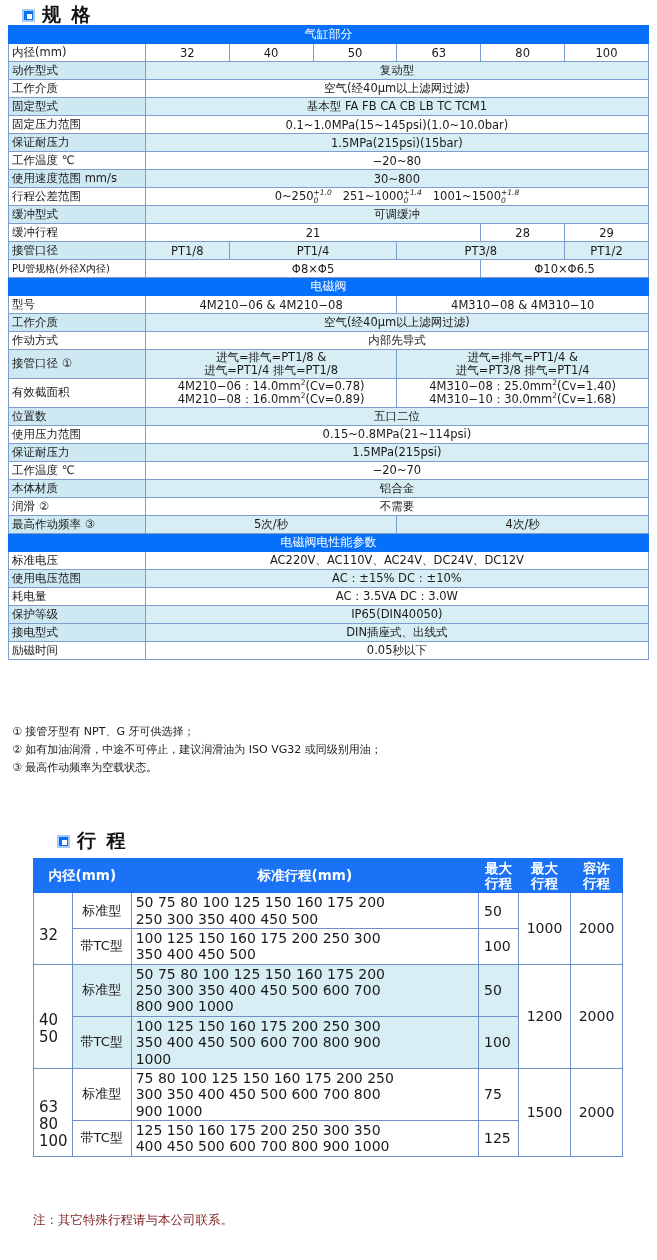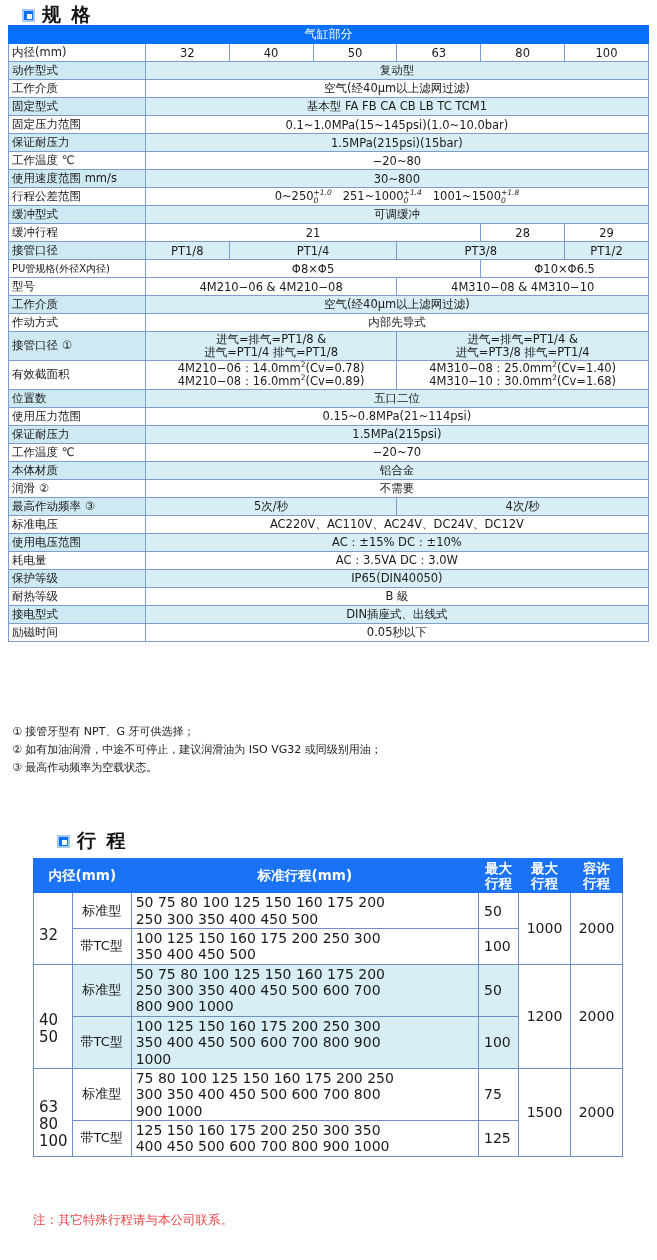--- a/index.html
+++ b/index.html
@@ -112,21 +112,21 @@
   #stroke-table td.num {
     width: 40px; text-align: left; font-size: 14px; padding-left: 5px;
   }
   #stroke-table td.num2 { width: 52px; text-align: center; font-size: 14px; }
   #stroke-table tr.tint td { background: #d8eef5; }
   #stroke-table tr.plain td { background: #ffffff; }
   #stroke-table td.bore, #stroke-table td.span-num { }
 
   #foot-note {
     position: absolute; left: 33px; top: 1212px;
-    font-size: 12.5px; color: #ef4444;
+    font-size: 12.5px; color: #7f1d1d;
   }
 </style>
 </head>
 <body>
 
 <div class="page">
 
   <div class="sec-head" id="head-spec">
     <span class="sq"></span>
     <span>规 格</span>
@@ -215,20 +215,23 @@
         <td colspan="2">PT3/8</td>
         <td>PT1/2</td>
       </tr>
 
       <tr class="wht">
         <td class="lbl" style="font-size:10px">PU管规格(外径X内径)</td>
         <td colspan="4">Φ8×Φ5</td>
         <td colspan="2">Φ10×Φ6.5</td>
       </tr>
 
+      <tr class="band">
+        <td colspan="7">电磁阀</td>
+      </tr>
       <tr class="wht">
         <td class="lbl">型号</td>
         <td colspan="3">4M210−06 &amp; 4M210−08</td>
         <td colspan="3">4M310−08 &amp; 4M310−10</td>
       </tr>
       <tr class="alt">
         <td class="lbl">工作介质</td>
         <td colspan="6">空气(经40μm以上滤网过滤)</td>
       </tr>
       <tr class="wht">
@@ -282,39 +285,38 @@
       <tr class="wht">
         <td class="lbl">润滑 ②</td>
         <td colspan="6">不需要</td>
       </tr>
       <tr class="alt">
         <td class="lbl">最高作动频率 ③</td>
         <td colspan="3">5次/秒</td>
         <td colspan="3">4次/秒</td>
       </tr>
 
+      <tr class="band">
+        <td colspan="7">电磁阀电性能参数</td>
+      </tr>
       <tr class="wht">
         <td class="lbl">标准电压</td>
         <td colspan="6">AC220V、AC110V、AC24V、DC24V、DC12V</td>
       </tr>
       <tr class="alt">
         <td class="lbl">使用电压范围</td>
         <td colspan="6">AC：±15%    DC：±10%</td>
       </tr>
       <tr class="wht">
         <td class="lbl">耗电量</td>
         <td colspan="6">AC：3.5VA    DC：3.0W</td>
       </tr>
       <tr class="alt">
         <td class="lbl">保护等级</td>
         <td colspan="6">IP65(DIN40050)</td>
-      </tr>
-      <tr class="wht">
-        <td class="lbl">耐热等级</td>
-        <td colspan="6">B 級</td>
       </tr>
       <tr class="alt">
         <td class="lbl">接电型式</td>
         <td colspan="6">DIN插座式、出线式</td>
       </tr>
       <tr class="wht">
         <td class="lbl">励磁时间</td>
         <td colspan="6">0.05秒以下</td>
       </tr>
     </tbody>

